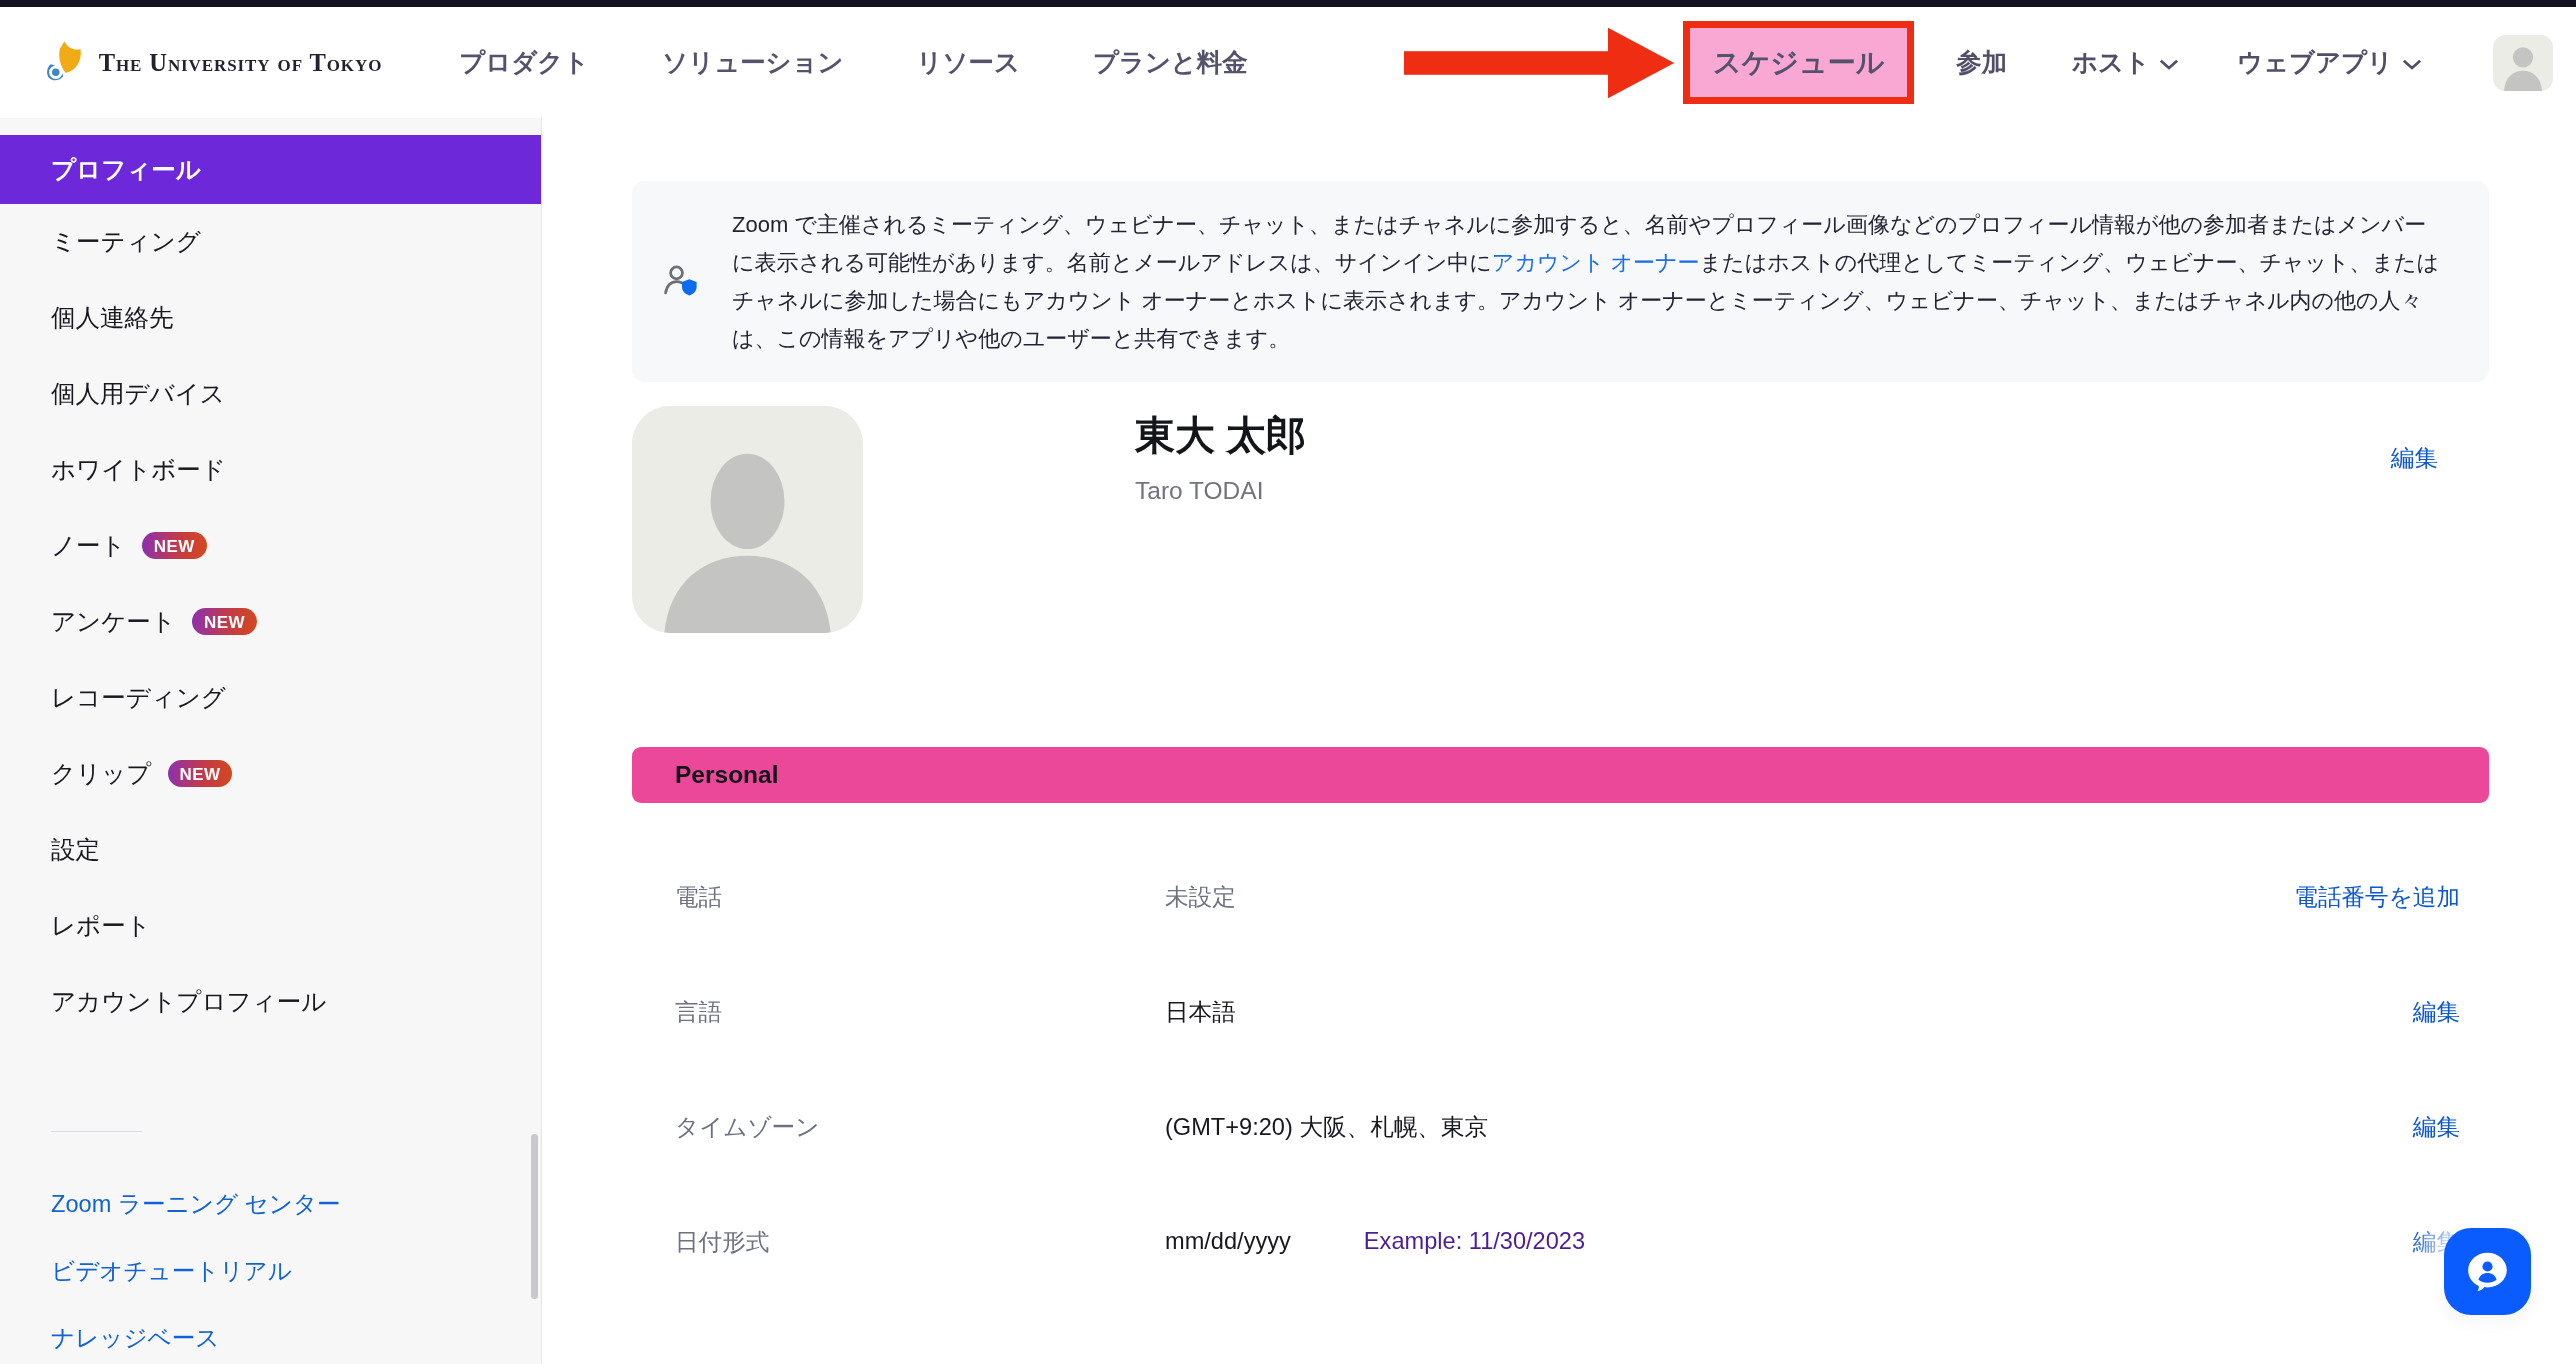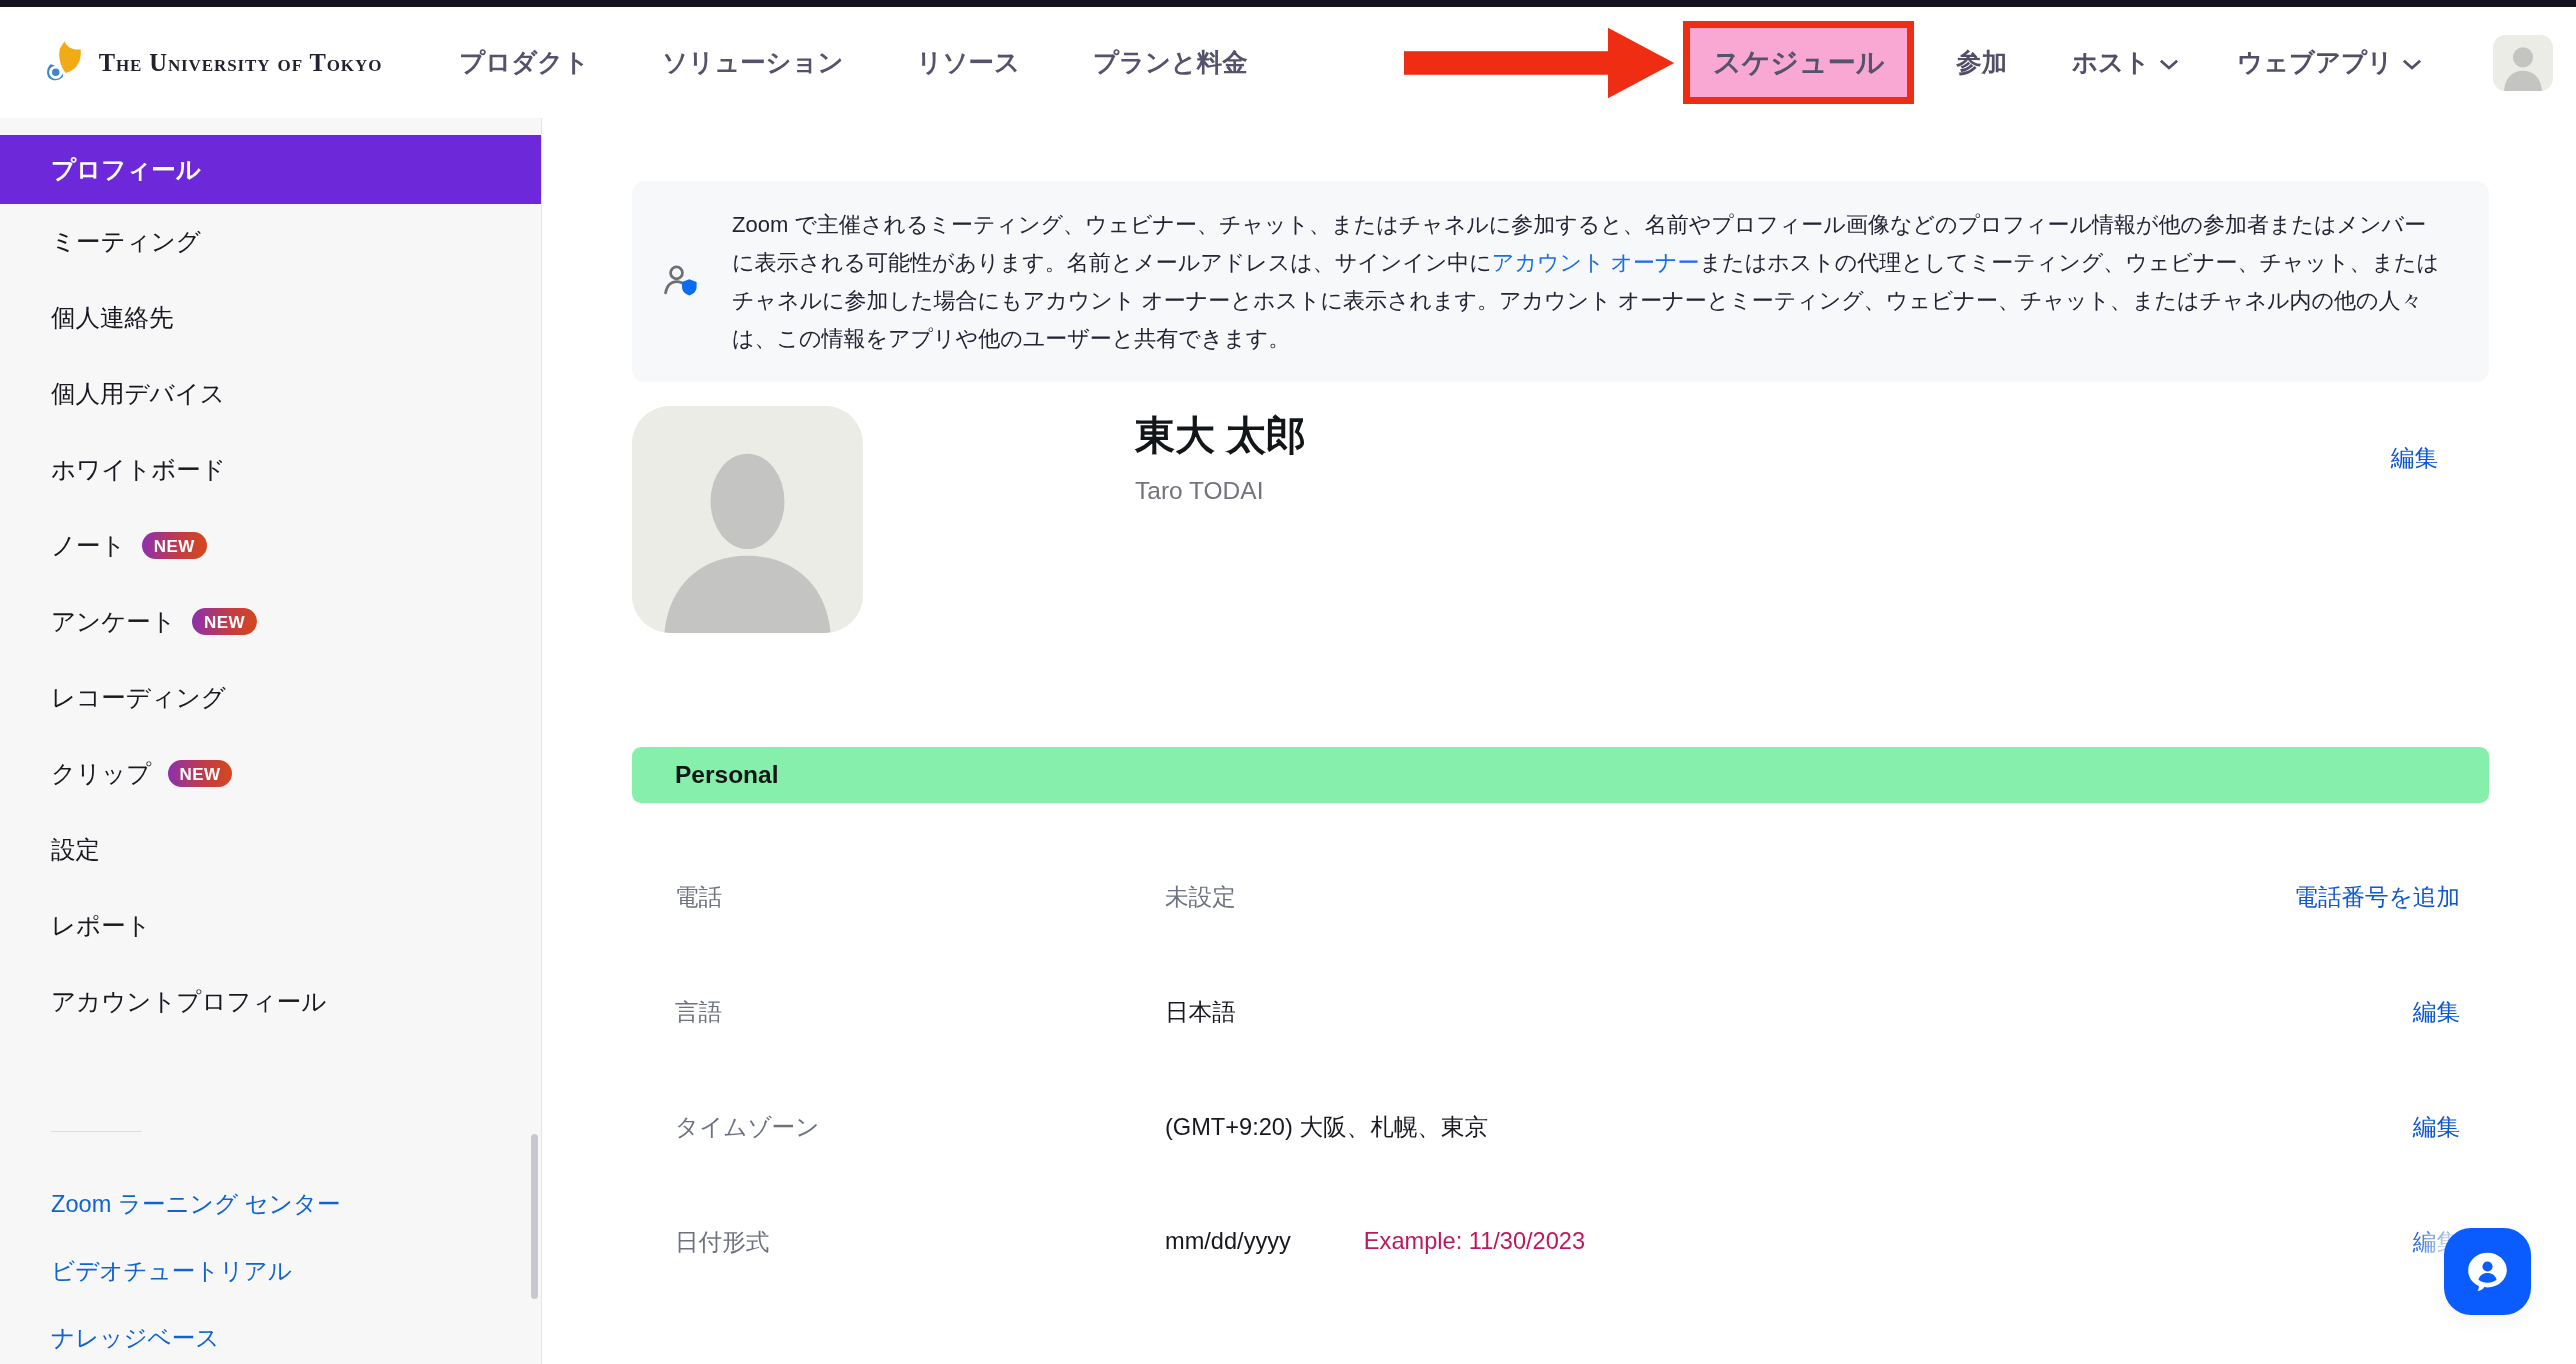--- a/index.html
+++ b/index.html
@@ -64,29 +64,29 @@
   .profile-block { position:relative; height:227px; margin-top:24px; }
   .avatar-lg { position:absolute; left:0; top:0; width:231px; height:227px;
     border-radius:38px; background:#ecece6; overflow:hidden; }
   .display-name { position:absolute; left:503px; top:1.8px; font-size:40px;
     font-weight:700; color:#131619; }
   .romanized { position:absolute; left:503px; top:71px; font-size:24.5px; color:#73737e; }
   .edit-link { color:#0d57d0; font-size:23.6px; cursor:pointer; white-space:nowrap; }
   .edit-profile { position:absolute; right:51px; top:36px; }
 
   
-  .personal-header { margin-top:114px; height:56px; background:#86efac;
+  .personal-header { margin-top:114px; height:56px; background:#ec4899;
     border-radius:9px; display:flex; align-items:center; padding-left:43px; }
   .personal-title { font-size:24.5px; font-weight:700; color:#131619; }
   .rows { margin-top:36px; }
   .row { height:115px; display:flex; align-items:center; padding-left:43px; font-size:23.6px; }
   .row-label { width:490px; color:#6e7280; flex-shrink:0; }
   .row-value { color:#18181f; }
   .row-value.muted { color:#6e7280; }
-  .row-example { color:#be185d; margin-left:73px; }
+  .row-example { color:#4c1d95; margin-left:73px; }
   .row-action { margin-left:auto; margin-right:29px; }
 
   
   .help-btn { position:fixed; right:45px; bottom:49px; width:87px; height:87px;
     border-radius:27px; background:#0b5cff; display:flex; align-items:center;
     justify-content:center; cursor:pointer;
     box-shadow:0 0 33px 16.3px rgba(255,255,255,.95), 0 5.4px 16.3px rgba(0,0,0,.15); }
 </style>
 </head>
 <body>

